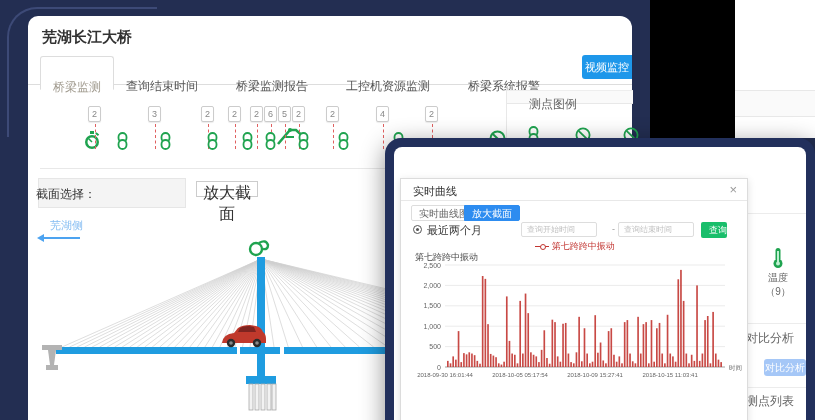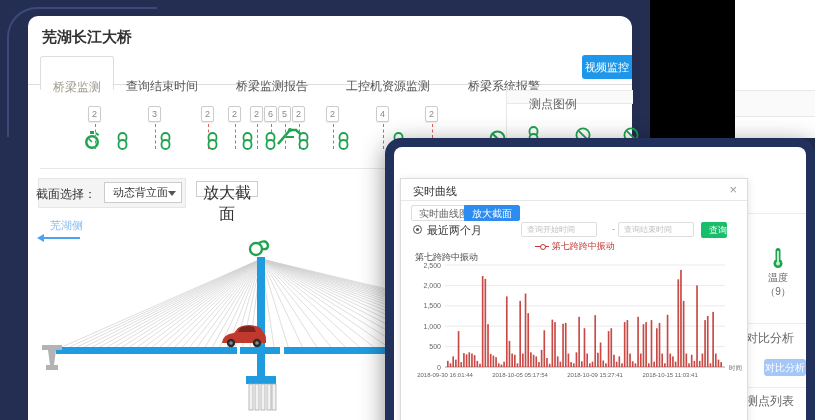--- a/index.html
+++ b/index.html
@@ -208,24 +208,20 @@
           <circle cx="8" cy="8" r="6.6" fill="none" stroke="#1fa34f" stroke-width="1.8"></circle>
           <line x1="3.6" y1="3.8" x2="12.4" y2="12.4" stroke="#1fa34f" stroke-width="1.8"></line>
         </svg>
       </div>
     </div>
 
     <div class="main-divider"></div>
 
     <div class="section-bar"></div>
     <div class="section-label">截面选择：</div>
-    <div class="dropdown">
-      <span>动态背立面</span>
-      <span class="caret"></span>
-    </div>
     <div class="zoom-btn">放大截面</div>
 
     <div class="side-label">芜湖侧</div>
     <div class="side-arrow"></div>
 
     <svg id="bridge-svg" width="604" height="185">
       <g id="cables" stroke="#d0d0d0" stroke-width="0.7">
           <line x1="233" y1="24" x2="34" y2="112"></line>
           <line x1="233" y1="24" x2="41.519999999999996" y2="112"></line>
           <line x1="233" y1="24" x2="49.04" y2="112"></line>

